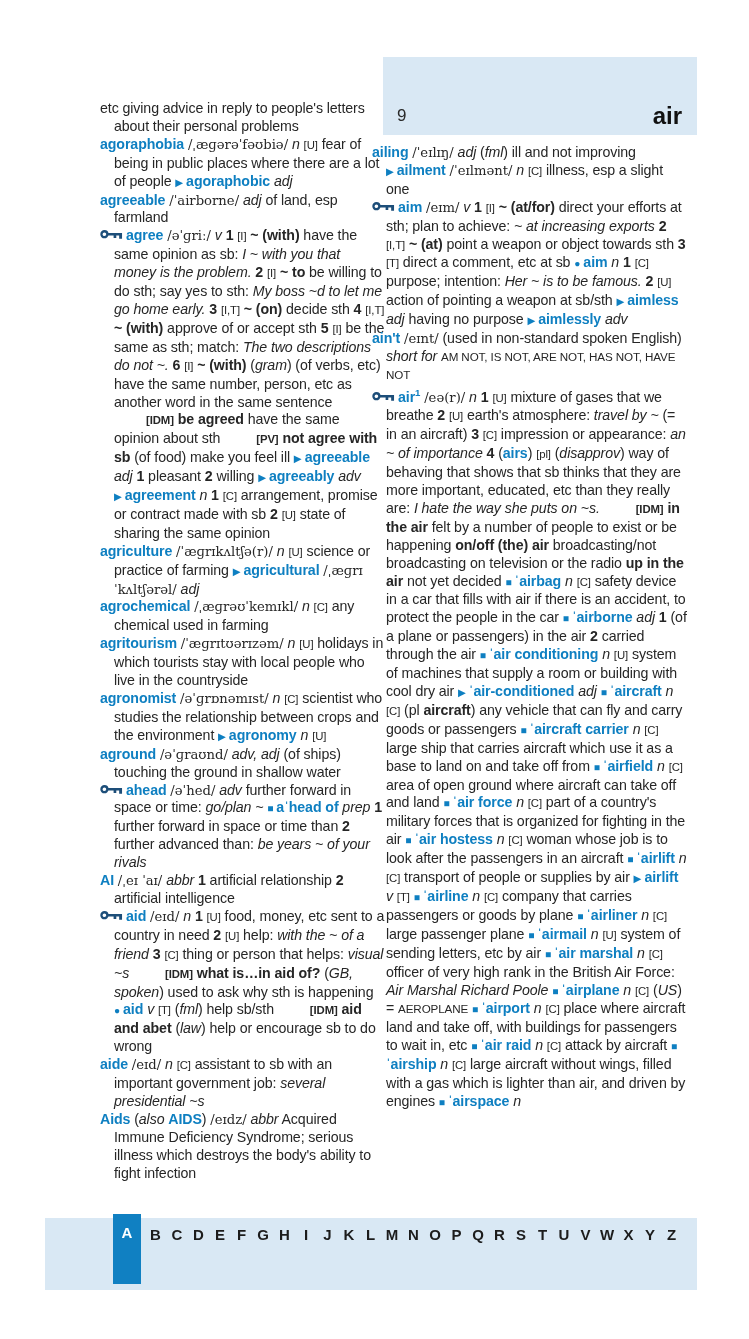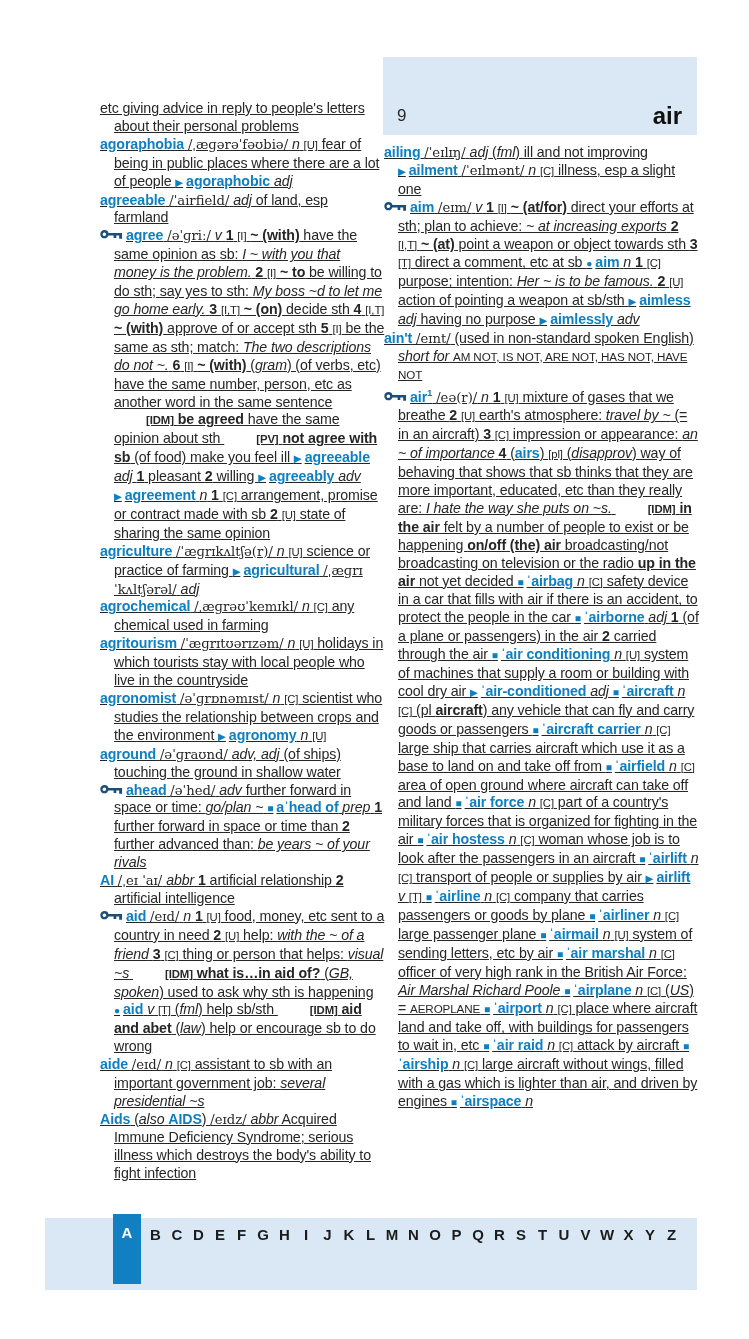--- a/index.html
+++ b/index.html
@@ -18,23 +18,23 @@
   }
   .pagenum { position:absolute; left:14px; bottom:9px; font-size:17px; color:#2a2a2a; }
   .guideword { position:absolute; right:15px; bottom:5px; font-size:24px; font-weight:700; color:#111; }
 
   
   .col {
     position:absolute; font-size:14.2px; line-height:17.9px;
     letter-spacing:-0.1px; overflow:hidden;
   }
   .col-left  { left:100px; top:100px; width:285px; height:1116px; }
-  .col-right { left:384px; top:144px; width:315px; height:1072px; }
+  .col-right { left:372px; top:144px; width:315px; height:1072px; }
 
-  .entry { margin:0; padding-left:14px; text-indent:-14px;text-decoration:underline; }
+  .entry { margin:0; padding-left:14px; text-indent:-14px; }
 
   .rhw, .rblue, .rsup { color:var(--headword-blue,#0e7fc1); font-weight:700; }
   sup.rsup { font-size:0.68em; }
   .ri  { font-style:italic; }
   .rb  { font-weight:700; }
   .rph { font-family:"DejaVu Serif",serif; font-size:0.93em; letter-spacing:0; }
   .rlab { font-size:0.8em; }
   .ridm { font-weight:700; font-size:0.8em;margin-left:32px; }
   .rsc { font-size:0.82em; }
   .rmk { color:var(--headword-blue,#0e7fc1); font-size:0.72em; margin-right:3px; }
@@ -63,21 +63,21 @@
 <div class="page">
 
   <div class="header-band">
     <span class="pagenum">9</span>
     <span class="guideword">air</span>
   </div>
 
   <div class="col col-left" id="col-left">
       <p class="entry"><span class="rt">etc giving advice in reply to people's letters about their personal problems</span></p>
       <p class="entry"><span class="rhw">agoraphobia</span><span class="rt"> </span><span class="rph">/ˌæɡərəˈfəʊbiə/</span><span class="rt"> </span><span class="ri">n</span><span class="rt"> </span><span class="rlab">[U]</span><span class="rt"> fear of being in public places where there are a lot of people </span><span class="rmk">▶</span><span class="rblue">agoraphobic</span><span class="rt"> </span><span class="ri">adj</span></p>
-      <p class="entry"><span class="rhw">agreeable</span><span class="rt"> </span><span class="rph">/ˈairfield/</span><span class="rt"> </span><span class="ri">adj</span><span class="rt"> of land, esp farmland</span></p>
+      <p class="entry"><span class="rhw">agreeable</span><span class="rt"> </span><span class="rph">/ˈairborne/</span><span class="rt"> </span><span class="ri">adj</span><span class="rt"> of land, esp farmland</span></p>
       <p class="entry keyed"><svg viewBox="0 0 24 12" class="rkey">
           <circle cx="4.6" cy="5.2" r="3.1" fill="none" stroke="#1d4e79" stroke-width="2.4"></circle>
           <path d="M7.7 3.9 H23 V9.8 H20 V6.6 H17 V9.2 H14.2 V6.6 H7.7 Z" fill="#1d4e79"></path>
         </svg><span class="rhw">agree</span><span class="rt"> </span><span class="rph">/əˈɡriː/</span><span class="rt"> </span><span class="ri">v</span><span class="rt"> </span><span class="rb">1</span><span class="rt"> </span><span class="rlab">[I]</span><span class="rt"> </span><span class="rb">~ (with)</span><span class="rt"> have the same opinion as sb: </span><span class="ri">I ~ with you that money is the problem.</span><span class="rt"> </span><span class="rb">2</span><span class="rt"> </span><span class="rlab">[I]</span><span class="rt"> </span><span class="rb">~ to</span><span class="rt"> be willing to do sth; say yes to sth: </span><span class="ri">My boss ~d to let me go home early.</span><span class="rt"> </span><span class="rb">3</span><span class="rt"> </span><span class="rlab">[I,T]</span><span class="rt"> </span><span class="rb">~ (on)</span><span class="rt"> decide sth </span><span class="rb">4</span><span class="rt"> </span><span class="rlab">[I,T]</span><span class="rt"> </span><span class="rb">~ (with)</span><span class="rt"> approve of or accept sth </span><span class="rb">5</span><span class="rt"> </span><span class="rlab">[I]</span><span class="rt"> be the same as sth; match: </span><span class="ri">The two descriptions do not ~.</span><span class="rt"> </span><span class="rb">6</span><span class="rt"> </span><span class="rlab">[I]</span><span class="rt"> </span><span class="rb">~ (with)</span><span class="rt"> (</span><span class="ri">gram</span><span class="rt">) (of verbs, etc) have the same number, person, etc as another word in the same sentence </span><span class="ridm">[IDM]</span><span class="rt"> </span><span class="rb">be agreed</span><span class="rt"> have the same opinion about sth </span><span class="ridm">[PV]</span><span class="rt"> </span><span class="rb">not agree with sb</span><span class="rt"> (of food) make you feel ill </span><span class="rmk">▶</span><span class="rblue">agreeable</span><span class="rt"> </span><span class="ri">adj</span><span class="rt"> </span><span class="rb">1</span><span class="rt"> pleasant </span><span class="rb">2</span><span class="rt"> willing </span><span class="rmk">▶</span><span class="rblue">agreeably</span><span class="rt"> </span><span class="ri">adv</span><span class="rt"> </span><span class="rmk">▶</span><span class="rblue">agreement</span><span class="rt"> </span><span class="ri">n</span><span class="rt"> </span><span class="rb">1</span><span class="rt"> </span><span class="rlab">[C]</span><span class="rt"> arrangement, promise or contract made with sb </span><span class="rb">2</span><span class="rt"> </span><span class="rlab">[U]</span><span class="rt"> state of sharing the same opinion</span></p>
       <p class="entry"><span class="rhw">agriculture</span><span class="rt"> </span><span class="rph">/ˈæɡrɪkʌltʃə(r)/</span><span class="rt"> </span><span class="ri">n</span><span class="rt"> </span><span class="rlab">[U]</span><span class="rt"> science or practice of farming </span><span class="rmk">▶</span><span class="rblue">agricultural</span><span class="rt"> </span><span class="rph">/ˌæɡrɪˈkʌltʃərəl/</span><span class="rt"> </span><span class="ri">adj</span></p>
       <p class="entry"><span class="rhw">agrochemical</span><span class="rt"> </span><span class="rph">/ˌæɡrəʊˈkemɪkl/</span><span class="rt"> </span><span class="ri">n</span><span class="rt"> </span><span class="rlab">[C]</span><span class="rt"> any chemical used in farming</span></p>
       <p class="entry"><span class="rhw">agritourism</span><span class="rt"> </span><span class="rph">/ˈæɡrɪtʊərɪzəm/</span><span class="rt"> </span><span class="ri">n</span><span class="rt"> </span><span class="rlab">[U]</span><span class="rt"> holidays in which tourists stay with local people who live in the countryside</span></p>
       <p class="entry"><span class="rhw">agronomist</span><span class="rt"> </span><span class="rph">/əˈɡrɒnəmɪst/</span><span class="rt"> </span><span class="ri">n</span><span class="rt"> </span><span class="rlab">[C]</span><span class="rt"> scientist who studies the relationship between crops and the environment </span><span class="rmk">▶</span><span class="rblue">agronomy</span><span class="rt"> </span><span class="ri">n</span><span class="rt"> </span><span class="rlab">[U]</span></p>
       <p class="entry"><span class="rhw">aground</span><span class="rt"> </span><span class="rph">/əˈɡraʊnd/</span><span class="rt"> </span><span class="ri">adv, adj</span><span class="rt"> (of ships) touching the ground in shallow water</span></p>
       <p class="entry keyed"><svg viewBox="0 0 24 12" class="rkey">

